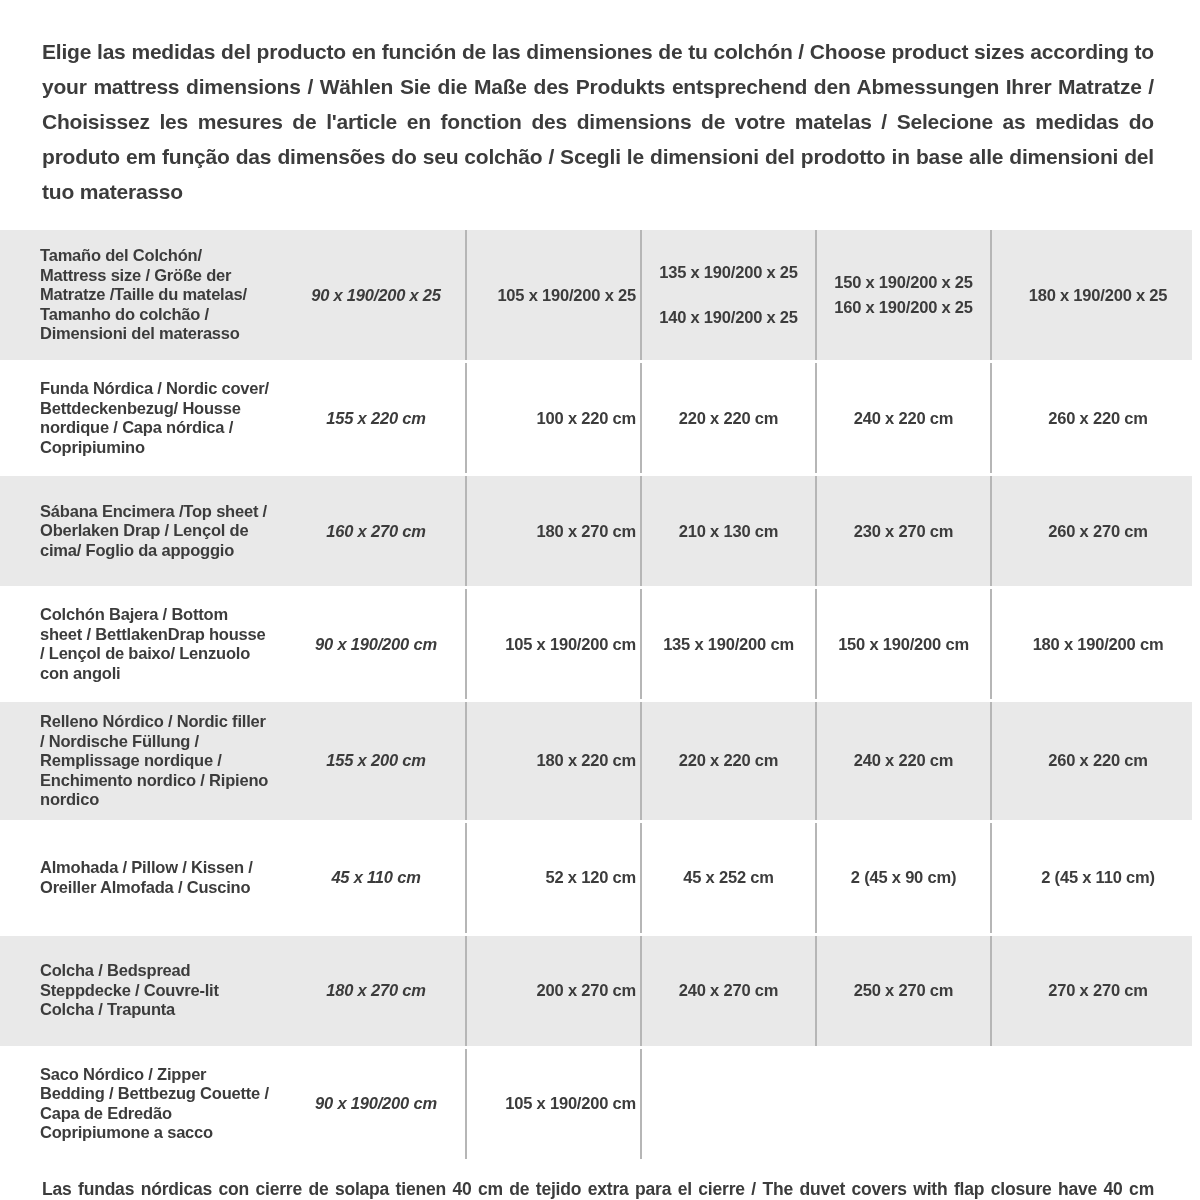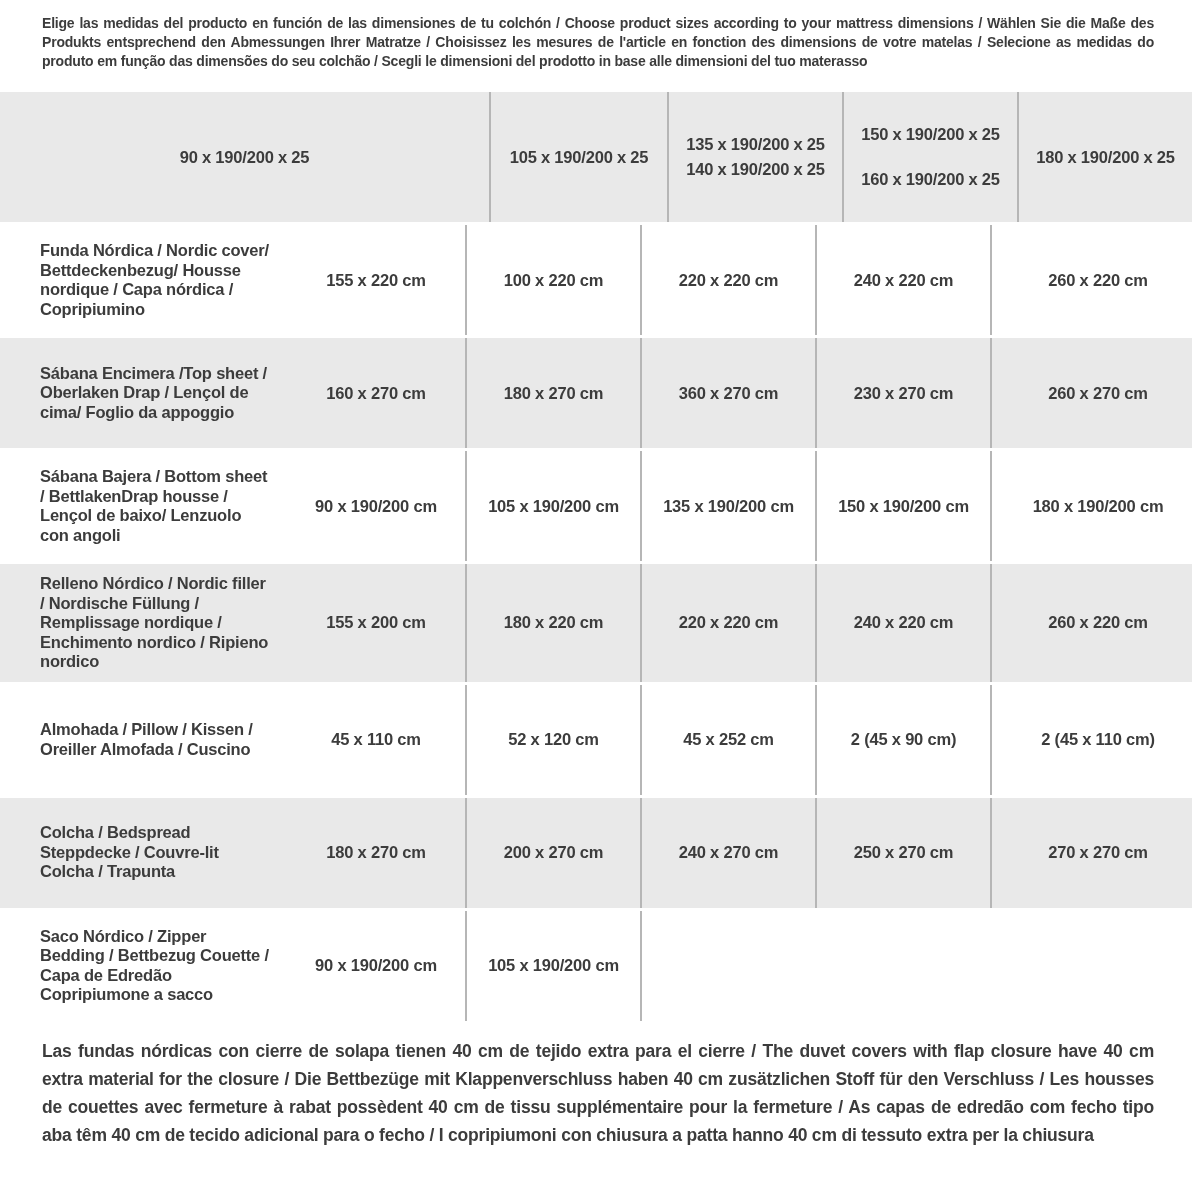--- a/index.html
+++ b/index.html
@@ -11,23 +11,23 @@
   *{box-sizing:border-box;}
   html,body{margin:0;padding:0;background:var(--bg);}
   body{
     width:1200px;height:1200px;overflow:hidden;
     font-family:"Liberation Sans","DejaVu Sans",sans-serif;
     color:var(--text);
     font-weight:700;
     -webkit-font-smoothing:antialiased;
   }
   .intro{
-    margin:14px 46px 0 42px;
-    font-size:14px;
-    line-height:19px;
+    margin:34px 46px 0 42px;
+    font-size:21px;
+    line-height:35px;
     letter-spacing:-0.2px;
     text-align:justify;
   }
   .size-table{
     margin-top:21px;
     width:1192px;
   }
   .row{
     display:flex;
     align-items:stretch;
@@ -53,40 +53,41 @@
     align-items:center;
     justify-content:center;
     text-align:center;
     font-size:16.5px;
     line-height:25px;
     letter-spacing:-0.2px;
     padding:6px 4px;
   }
   .size-cell + .size-cell{border-left:2px solid var(--divider);}
   .size-cell.empty + .size-cell.empty{border-left:none;}
-  .size-cell:nth-child(2){flex:0 0 178px;}
-  .size-cell:nth-child(3){flex:0 0 175px;}
+  .size-cell:nth-child(2){flex:0 0 178px;font-style:italic;}
+  .size-cell:nth-child(3){flex:0 0 175px;align-items:flex-end;}
   .size-cell:nth-child(4){flex:0 0 175px;gap:20px;}
   .size-cell:nth-child(5){flex:0 0 175px;}
   .size-cell:nth-child(6){flex:1 1 auto;padding-left:16px;}
   .footnote{
     margin:16px 46px 0 42px;
     font-size:17.5px;
     line-height:28px;
     letter-spacing:-0.2px;
     text-align:justify;
   }
 </style>
 </head>
 <body>
 
 <p class="intro">Elige las medidas del producto en función de las dimensiones de tu colchón / Choose product sizes according to your mattress dimensions / Wählen Sie die Maße des Produkts entsprechend den Abmessungen Ihrer Matratze / Choisissez les mesures de l'article en fonction des dimensions de votre matelas / Selecione as medidas do produto em função das dimensões do seu colchão / Scegli le dimensioni del prodotto in base alle dimensioni del tuo materasso</p>
 
 <div class="size-table">
   <div class="row header-row gray">
+    <div class="label-cell">Tamaño del Colchón/ Mattress size / Größe der Matratze /Taille du matelas/ Tamanho do colchão / Dimensioni del materasso</div>
 
   <div class="size-cell">
         <div>90 x 190/200 x 25</div>
       </div>
       <div class="size-cell">
         <div>105 x 190/200 x 25</div>
       </div>
       <div class="size-cell">
         <div>135 x 190/200 x 25</div>
         <div>140 x 190/200 x 25</div>
@@ -106,27 +107,27 @@
       <div class="size-cell">100 x 220 cm</div>
       <div class="size-cell">220 x 220 cm</div>
       <div class="size-cell">240 x 220 cm</div>
       <div class="size-cell">260 x 220 cm</div>
     </div>
 
   <div class="row gray">
     <div class="label-cell">Sábana Encimera /Top sheet / Oberlaken Drap / Lençol de cima/ Foglio da appoggio</div>
   <div class="size-cell">160 x 270 cm</div>
       <div class="size-cell">180 x 270 cm</div>
-      <div class="size-cell">360 x 270 cm</div>
+      <div class="size-cell">210 x 130 cm</div>
       <div class="size-cell">230 x 270 cm</div>
       <div class="size-cell">260 x 270 cm</div>
     </div>
 
   <div class="row">
-    <div class="label-cell">Sábana Bajera / Bottom sheet / BettlakenDrap housse / Lençol de baixo/ Lenzuolo con angoli</div>
+    <div class="label-cell">Colchón Bajera / Bottom sheet / BettlakenDrap housse / Lençol de baixo/ Lenzuolo con angoli</div>
   <div class="size-cell">90 x 190/200 cm</div>
       <div class="size-cell">105 x 190/200 cm</div>
       <div class="size-cell">135 x 190/200 cm</div>
       <div class="size-cell">150 x 190/200 cm</div>
       <div class="size-cell">180 x 190/200 cm</div>
     </div>
 
   <div class="row gray">
     <div class="label-cell">Relleno Nórdico / Nordic filler / Nordische Füllung / Remplissage nordique / Enchimento nordico / Ripieno nordico</div>
   <div class="size-cell">155 x 200 cm</div>

